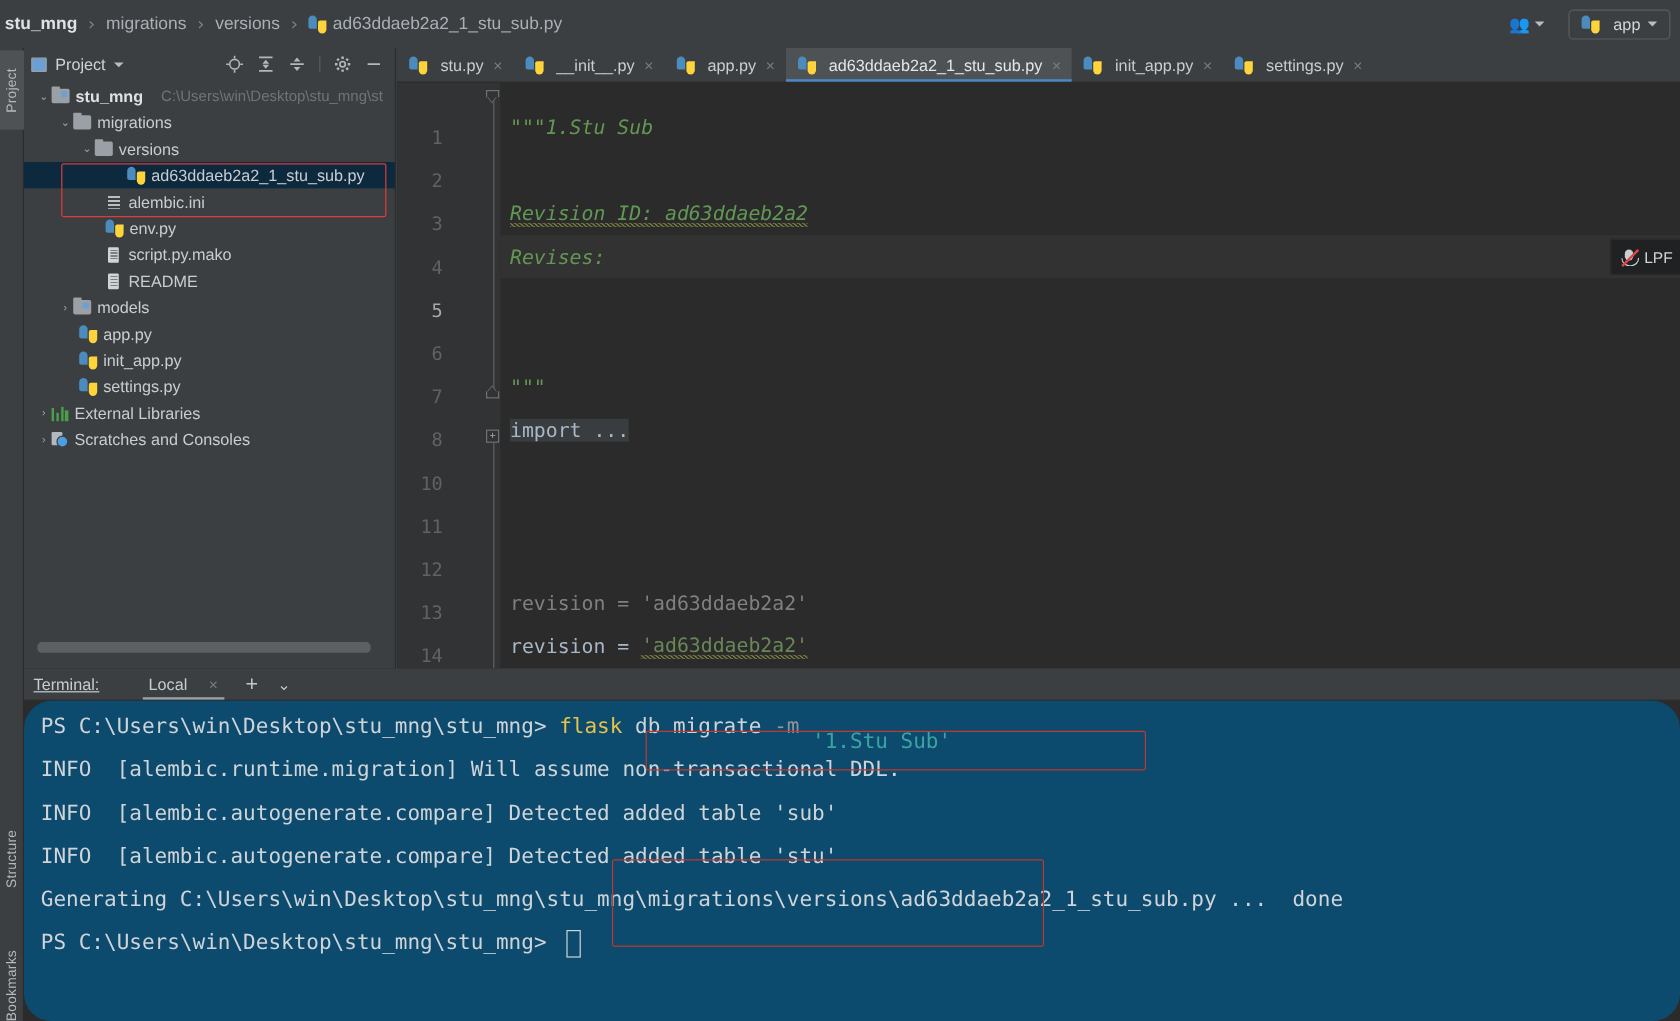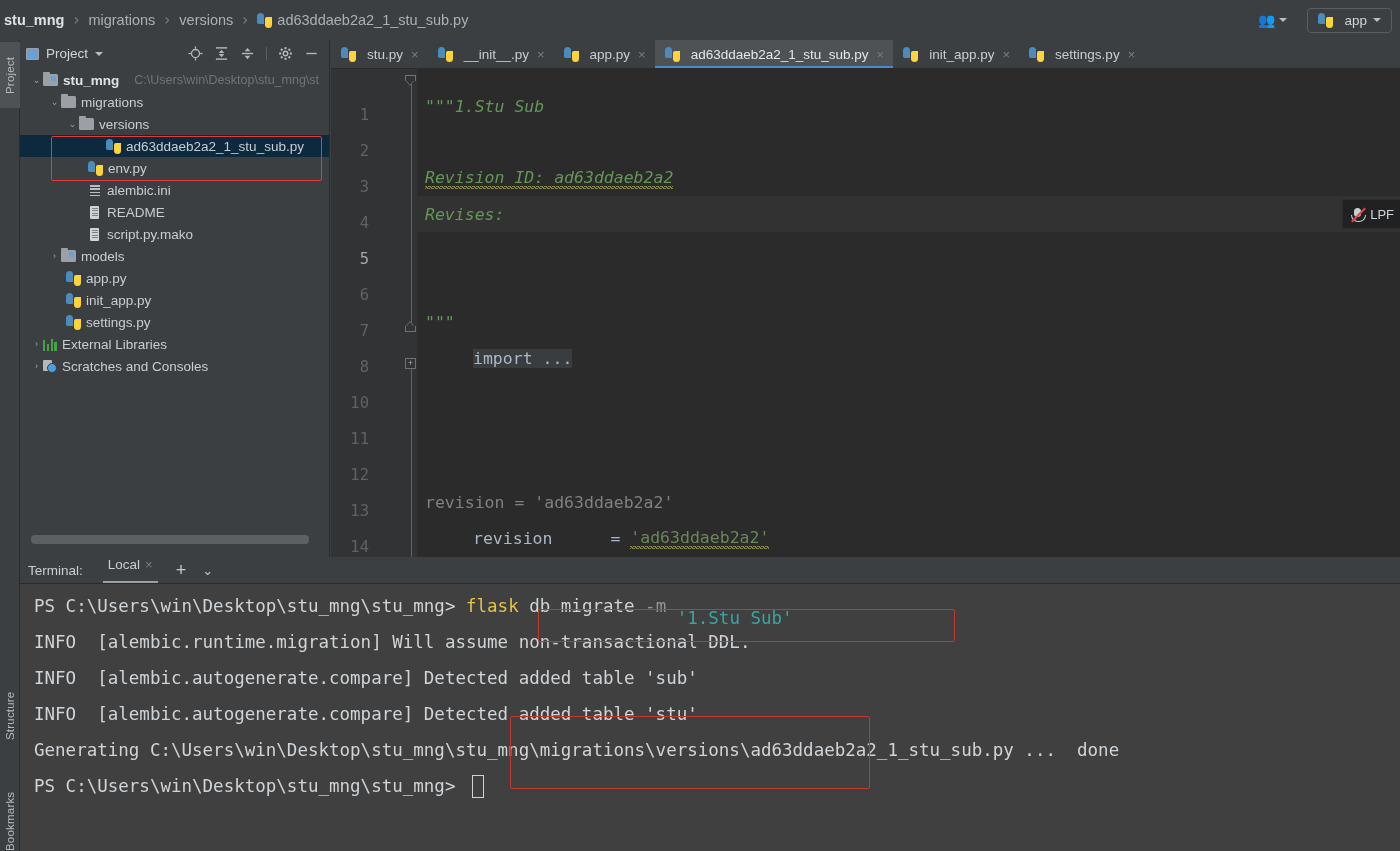--- a/index.html
+++ b/index.html
@@ -185,21 +185,21 @@
     border-bottom:5px solid #313335; filter:drop-shadow(0 -1px 0 #6e7275);
   }
   .codelines{
     position:absolute; left:86px; top:0; right:0; height:488px;
     font-family:"DejaVu Sans Mono", monospace; font-size:16.5px;
   }
   .cline{ position:absolute; left:8px; white-space:pre; height:36px; display:flex; align-items:center; }
   .curline-bg{ position:absolute; left:86px; right:0; height:36px; background:#323232; }
   .docstr{ color:#629755; font-style:italic; }
   .cmt{ color:#808080; }
-  .ident{ color:#a9b7c6;margin-left:48px; }
+  .ident{ color:#a9b7c6; }
   .str{ color:#6a8759; }
   .caret-bar{
     display:inline-block; width:1.5px; height:21px; background:#cfd4d8; vertical-align:-4px;
   }
   .squiggle{
     background-image:repeating-linear-gradient(45deg,#808040 0 1px,transparent 1px 2px);
     background-position:0 bottom; background-repeat:repeat-x; background-size:4px 3px;
     padding-bottom:2px;
   }
   .import-hl{ background:#3a3d3f; }
@@ -224,34 +224,34 @@
   }
 
   
   .termpanel{
     position:absolute; left:20px; top:557px; width:1380px; height:294px; background:#2b2b2b;
   }
   .term-header{
     height:27px; background:#3c3f41; display:flex; align-items:center;
     padding-left:8px; gap:0; border-bottom:1px solid #2b2b2b;
   }
-  .term-label{ color:#c8cdd2; font-size:13.5px; margin-right:16px; }
+  .term-label{ color:#c8cdd2; font-size:13.5px; margin-right:32px;text-decoration:underline; }
   .term-tab{
-    display:flex; align-items:flex-start; gap:3px; padding:0 9px; height:27px;
+    display:flex; align-items:center; gap:16px; padding:0 9px; height:27px;
     color:#c8cdd2; font-size:13.5px; position:relative;
   }
   .term-tab.active::after{
     content:""; position:absolute; left:4px; right:4px; bottom:1px; height:2px; background:#9aa0a5;
   }
   .term-plus{ color:#c2c7cb; font-size:18px; margin-left:14px; line-height:1; }
   .term-chev{ color:#c2c7cb; font-size:13px; margin-left:16px; }
 
   .term-body{
-    position:relative; height:267px; background:#404040; padding:4px 0 0 14px;
-    font-family:"DejaVu Sans Mono", monospace; font-size:17.5px; color:#cfd4d8;
+    position:relative; height:267px; background:#0c4a6e; padding:4px 0 0 14px;
+    font-family:"DejaVu Sans Mono", monospace; font-size:17.5px; color:#cfd4d8;border-radius:23px;
   }
   .tline{ height:36px; display:flex; align-items:center; white-space:pre; }
   .t-yellow{ color:#e6c34a; }
   .t-grey{ color:#909599; }
   .t-cyan{ color:#3aa5a0;margin-top:24px; }
   .term-box{
     position:absolute; border:1.6px solid #c0392b; border-radius:2px; pointer-events:none;
   }
   .block-cursor{
     display:inline-block; width:12px; height:23px; border:1.5px solid #cfd4d8;
@@ -383,37 +383,37 @@
         <span class="folder"></span>
         <span class="rowlabel">versions</span>
       </div>
 
       <div class="row sel" style="padding-left:86px">
         <span class="pyicon"></span>
         <span class="rowlabel">ad63ddaeb2a2_1_stu_sub.py</span>
       </div>
 
       <div class="row" style="padding-left:68px">
-        <span class="pyicon"></span>
-        <span class="rowlabel">env.py</span>
-      </div>
-
-      <div class="row" style="padding-left:68px">
         <span class="fico ini"></span>
         <span class="rowlabel">alembic.ini</span>
+      </div>
+
+      <div class="row" style="padding-left:68px">
+        <span class="pyicon"></span>
+        <span class="rowlabel">env.py</span>
+      </div>
+
+      <div class="row" style="padding-left:68px">
+        <span class="fico doc"></span>
+        <span class="rowlabel">script.py.mako</span>
       </div>
 
       <div class="row" style="padding-left:68px">
         <span class="fico doc"></span>
         <span class="rowlabel">README</span>
-      </div>
-
-      <div class="row" style="padding-left:68px">
-        <span class="fico doc"></span>
-        <span class="rowlabel">script.py.mako</span>
       </div>
 
       <div class="row" style="padding-left:28px">
         <span class="arrow">›</span>
         <span class="folder src"></span>
         <span class="rowlabel">models</span>
       </div>
 
       <div class="row" style="padding-left:46px">
         <span class="pyicon"></span>

